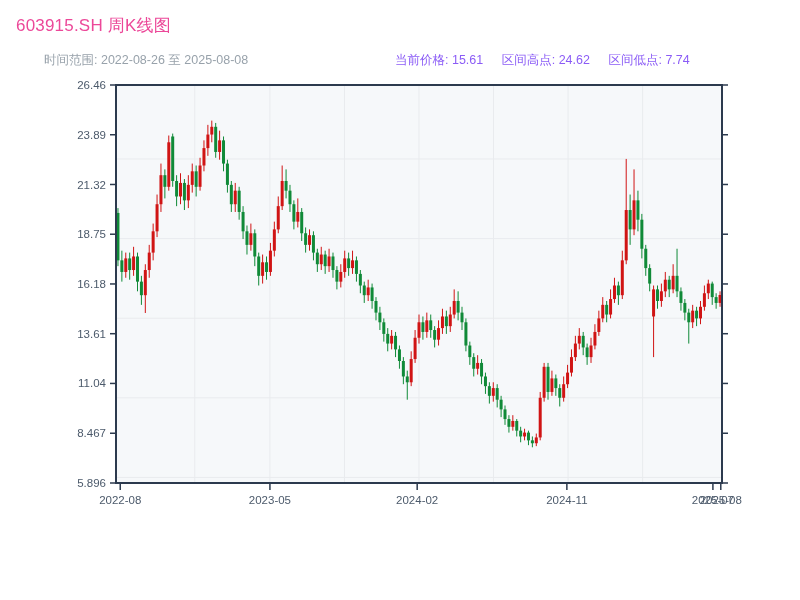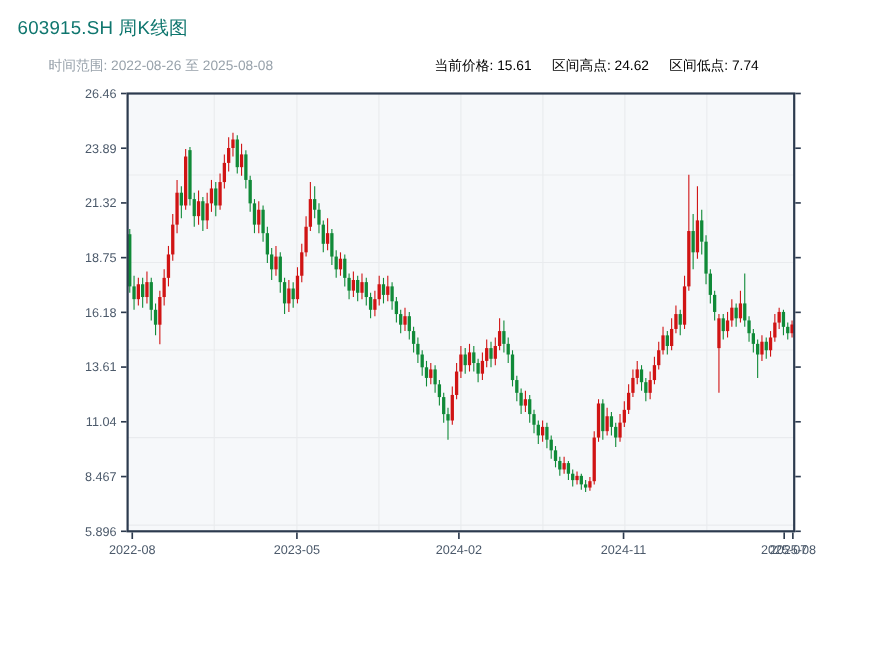--- a/index.html
+++ b/index.html
@@ -1,21 +1,21 @@
 <!DOCTYPE html>
 <html><head>
 <meta charset="utf-8">
 <style>
   html,body{margin:0;padding:0;background:#ffffff;}
   body{width:800px;height:600px;position:relative;overflow:hidden;
        font-family:"Liberation Sans","DejaVu Sans",sans-serif;}
-  .title{position:absolute;left:16px;top:14px;font-size:17px;color:#0f766e;
+  .title{position:absolute;left:16px;top:14px;font-size:17px;color:#ec4899;
          letter-spacing:.2px;}
   .subrow{position:absolute;left:16px;top:52px;font-size:12.5px;color:#98a2ab;margin-left:28px;}
-  .stats{position:absolute;left:395px;top:52px;font-size:12.5px;color:#000000;
+  .stats{position:absolute;left:395px;top:52px;font-size:12.5px;color:#8b5cf6;
          white-space:nowrap;}
   .stats span{margin-right:15px;}
   #chart{position:absolute;left:0;top:0;}
 </style>
 </head>
 <body>
 
 <div class="title">603915.SH 周K线图</div>
 <div class="subrow">时间范围: 2022-08-26 至 2025-08-08</div>
 <div class="stats">

